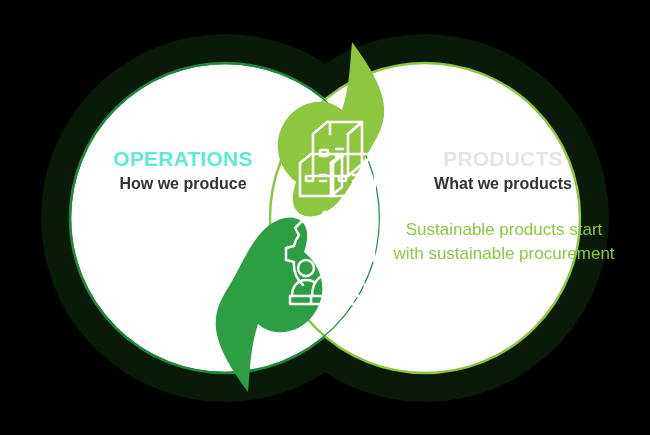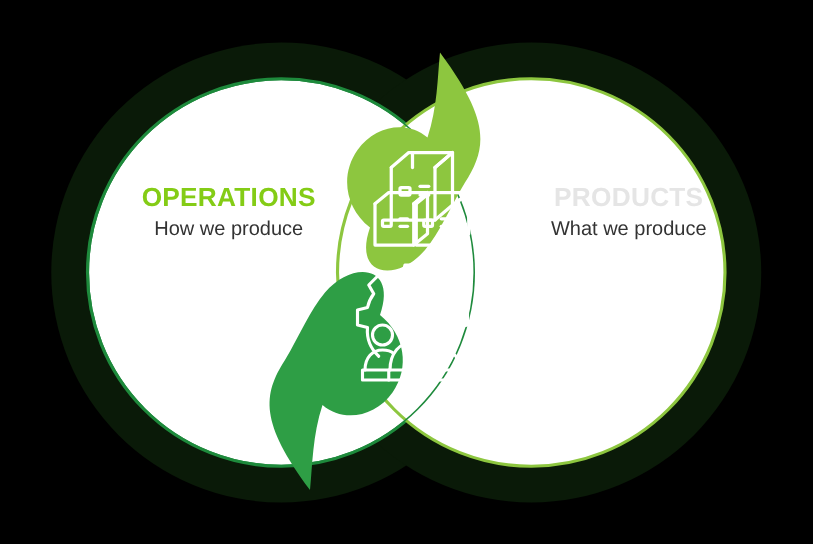--- a/index.html
+++ b/index.html
@@ -49,26 +49,26 @@
   }
   .lobe-title {
     font-size: 21px;
     font-weight: bold;
     letter-spacing: 0.2px;
     line-height: 1.05;
     margin: 0;
   }
   .lobe-subtitle {
     font-size: 16px;
-    font-weight: normal;
+    font-weight: bold;
     color: #333333;
     line-height: 1.25;
     margin: 4px 0 0 0;
   }
-  #operations-title { color: #84cc16; }
+  #operations-title { color: #5eead4; }
   #products-title   { color: #e5e5e5; }
 
   #products-note {
     position: absolute;
     left: 390px;
     top: 218px;
     width: 228px;
     text-align: center;
     font-size: 17px;
     line-height: 1.42;
@@ -192,18 +192,19 @@
 
   <div class="text-layer">
 
     <div class="lobe-block" id="operations-block">
       <div class="lobe-title" id="operations-title">OPERATIONS</div>
       <div class="lobe-subtitle">How we produce</div>
     </div>
 
     <div class="lobe-block" id="products-block">
       <div class="lobe-title" id="products-title">PRODUCTS</div>
-      <div class="lobe-subtitle">What we produce</div>
+      <div class="lobe-subtitle">What we products</div>
     </div>
 
+    <div id="products-note">Sustainable products start with sustainable procurement</div>
 
   </div>
 </div>
 
 </body></html>

